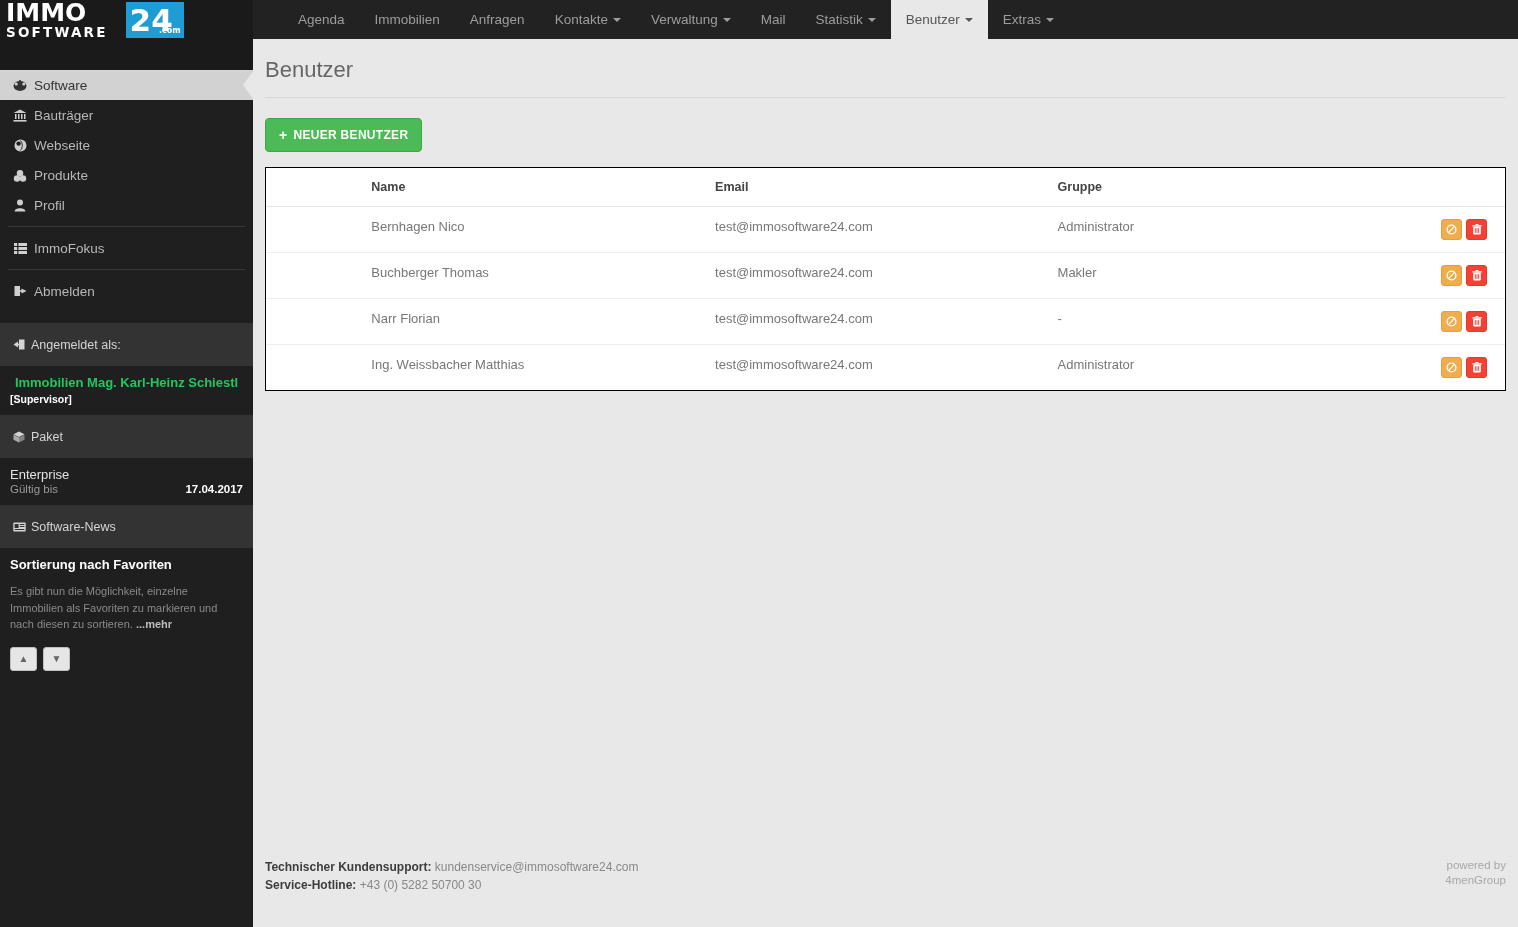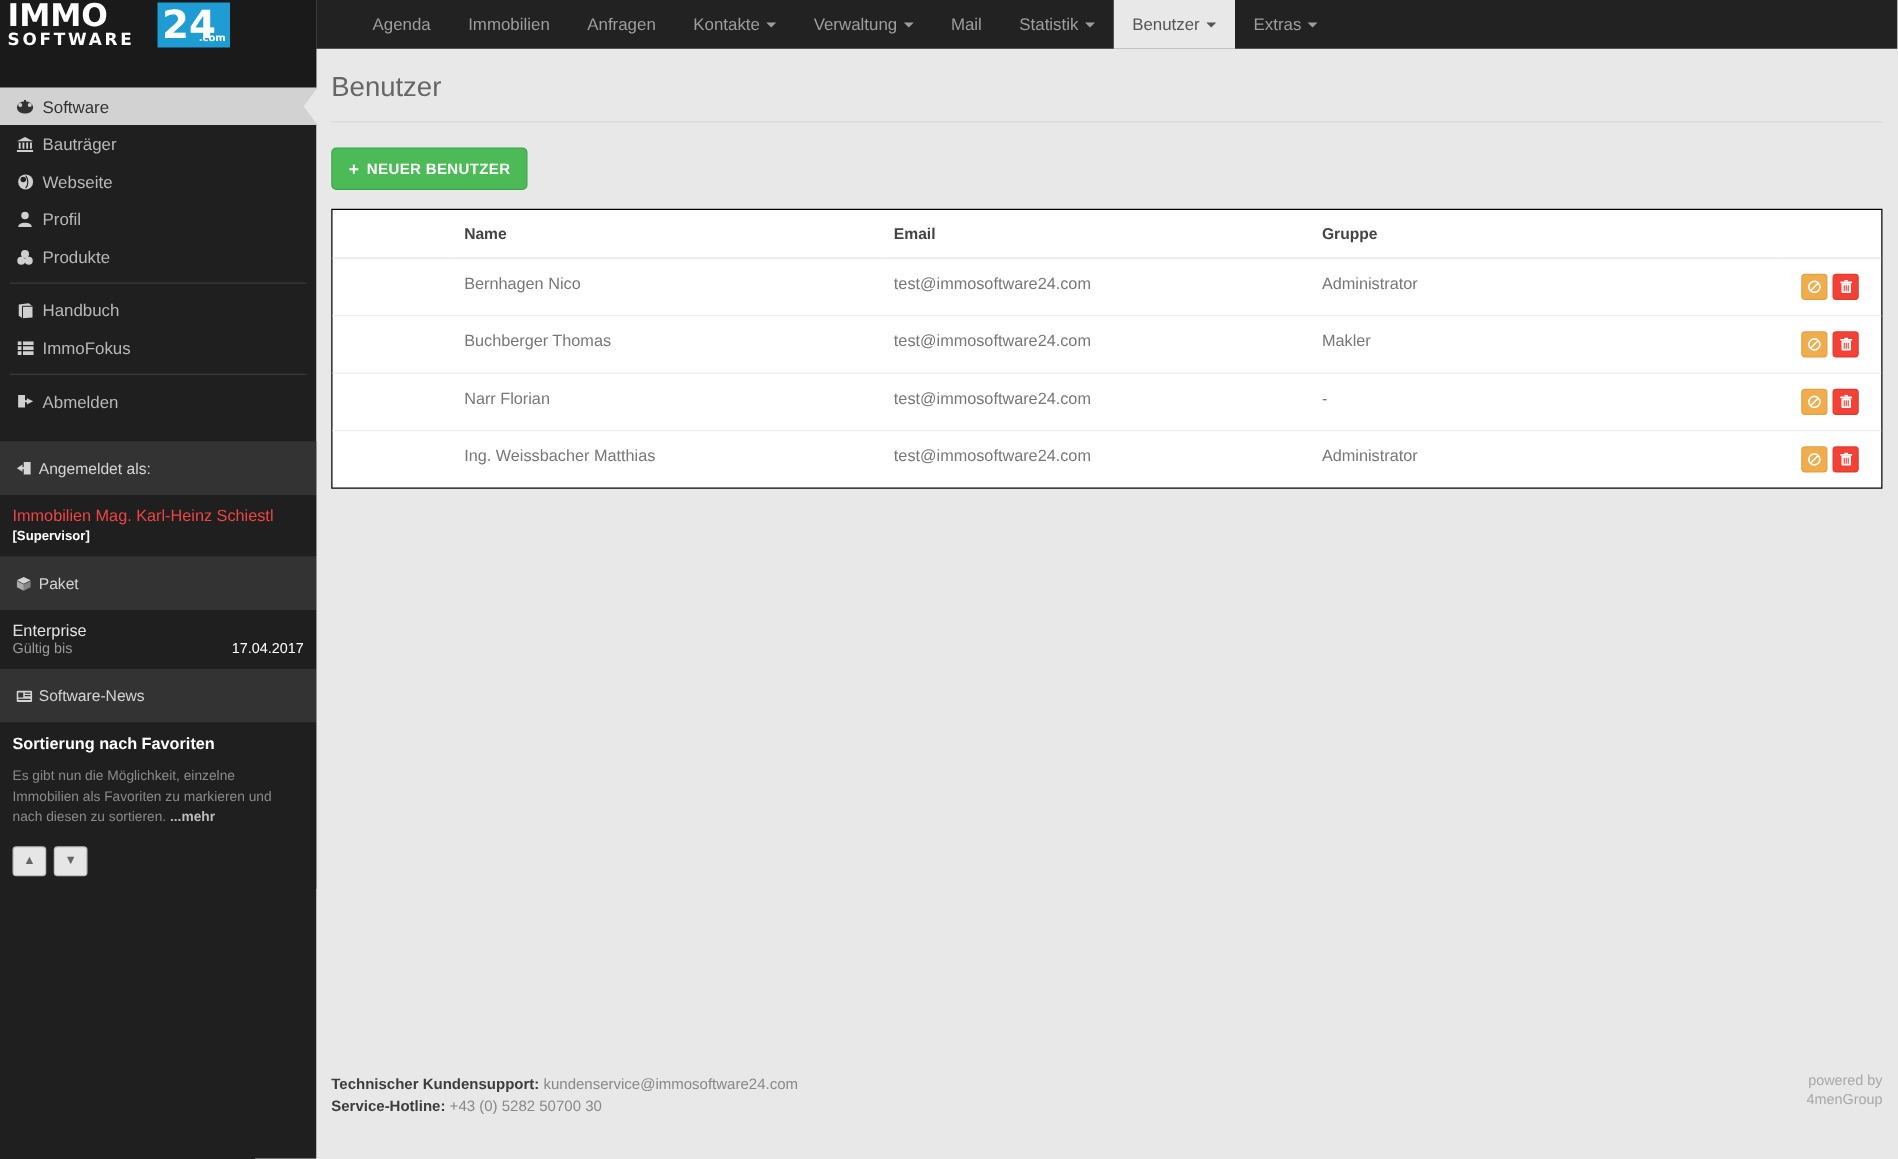--- a/index.html
+++ b/index.html
@@ -83,27 +83,27 @@
 
   .sec-head {
     display: flex; align-items: center;
     background: #333333; color: #d4d4d4;
     height: 43px; padding-left: 9px; font-size: 12.5px;
   }
   .sec-head .ic { width: 20px; display:inline-flex; justify-content:center; font-size: 12px; }
   .sec-head .lbl { margin-left: 2px; }
 
   .sec-body { padding: 9px 10px 10px 10px; background: #1f1f1f; }
-  .user-name { color: #ef4444; font-size: 13px; font-weight: normal; line-height: 1.25; }
+  .user-name { color: #22c55e; font-size: 13px; font-weight: bold; line-height: 1.25; text-align: center; }
   .user-role { color: #fff; font-size: 10.5px; font-weight: bold; margin-top: 2px; }
 
   .paket-name { color: #e3e3e3; font-size: 13px; font-weight: normal; }
   .paket-row { display: flex; justify-content: space-between; margin-top: 1px; gap: 36px; }
   .paket-valid { color: #9a9a9a; font-size: 11.5px; }
-  .paket-date { color: #fff; font-size: 11.5px; font-weight: normal; }
+  .paket-date { color: #fff; font-size: 11.5px; font-weight: bold; }
 
   .news-title { color: #fff; font-size: 13px; font-weight: bold; margin-bottom: 11px; }
   .news-text { color: #8a8a8a; font-size: 11px; line-height: 1.5; }
   .news-more { color: #bdbdbd; font-weight: bold; }
   .news-btns { display: flex; gap: 6px; margin-top: 14px; }
   .news-btn {
     width: 27px; height: 24px; background: #e6e6e6;
     border: 1px solid #bfbfbf; border-radius: 3px;
     display: flex; align-items: center; justify-content: center;
     color: #666; font-size: 10px; cursor: pointer;
@@ -245,51 +245,42 @@
           <svg width="13" height="13" viewBox="0 0 13 13">
               <circle cx="6.5" cy="6.5" r="6" fill="currentColor"></circle>
               <path d="M6.5 1.5 A4 6 0 0 1 6.5 11.5" fill="none" stroke="#1f1f1f" stroke-width="0.9"></path>
               <circle cx="4.6" cy="4.6" r="2.2" fill="#1f1f1f"></circle>
             </svg>
         </span>
         <span class="lbl">Webseite</span>
       </li>
       <li class="nav-item">
         <span class="ic">
-          <svg width="12" height="13" viewBox="0 0 12 13">
-              <circle cx="6" cy="3.4" r="3" fill="currentColor"></circle>
-              <path d="M0.6 12.5 C0.6 8.2 11.4 8.2 11.4 12.5 Z" fill="currentColor"></path>
-            </svg>
-        </span>
-        <span class="lbl">Profil</span>
-      </li>
-      <li class="nav-item">
-        <span class="ic">
           <svg width="14" height="13" viewBox="0 0 14 13">
               <circle cx="4" cy="9.5" r="3.2" fill="currentColor"></circle>
               <circle cx="10" cy="9.5" r="3.2" fill="currentColor"></circle>
               <circle cx="7" cy="4.2" r="3.2" fill="currentColor"></circle>
             </svg>
         </span>
         <span class="lbl">Produkte</span>
       </li>
+      <li class="nav-item">
+        <span class="ic">
+          <svg width="12" height="13" viewBox="0 0 12 13">
+              <circle cx="6" cy="3.4" r="3" fill="currentColor"></circle>
+              <path d="M0.6 12.5 C0.6 8.2 11.4 8.2 11.4 12.5 Z" fill="currentColor"></path>
+            </svg>
+        </span>
+        <span class="lbl">Profil</span>
+      </li>
     </ul>
 
     <div class="nav-sep"></div>
 
     <ul class="nav-list">
-      <li class="nav-item">
-        <span class="ic">
-          <svg width="13" height="13" viewBox="0 0 13 13">
-              <path d="M1 1.5 L9 0.5 L12 3 L12 12 L4 12.5 L1 10.5 Z" fill="currentColor"></path>
-              <path d="M4 12.5 L4 3 L12 3" fill="none" stroke="#1f1f1f" stroke-width="0.8"></path>
-            </svg>
-        </span>
-        <span class="lbl">Handbuch</span>
-      </li>
       <li class="nav-item">
         <span class="ic">
           <svg width="13" height="11" viewBox="0 0 13 11">
               <rect x="0" y="0" width="3.2" height="3" fill="currentColor"></rect>
               <rect x="4.4" y="0" width="8.6" height="3" fill="currentColor"></rect>
               <rect x="0" y="4" width="3.2" height="3" fill="currentColor"></rect>
               <rect x="4.4" y="4" width="8.6" height="3" fill="currentColor"></rect>
               <rect x="0" y="8" width="3.2" height="3" fill="currentColor"></rect>
               <rect x="4.4" y="8" width="8.6" height="3" fill="currentColor"></rect>
             </svg>

